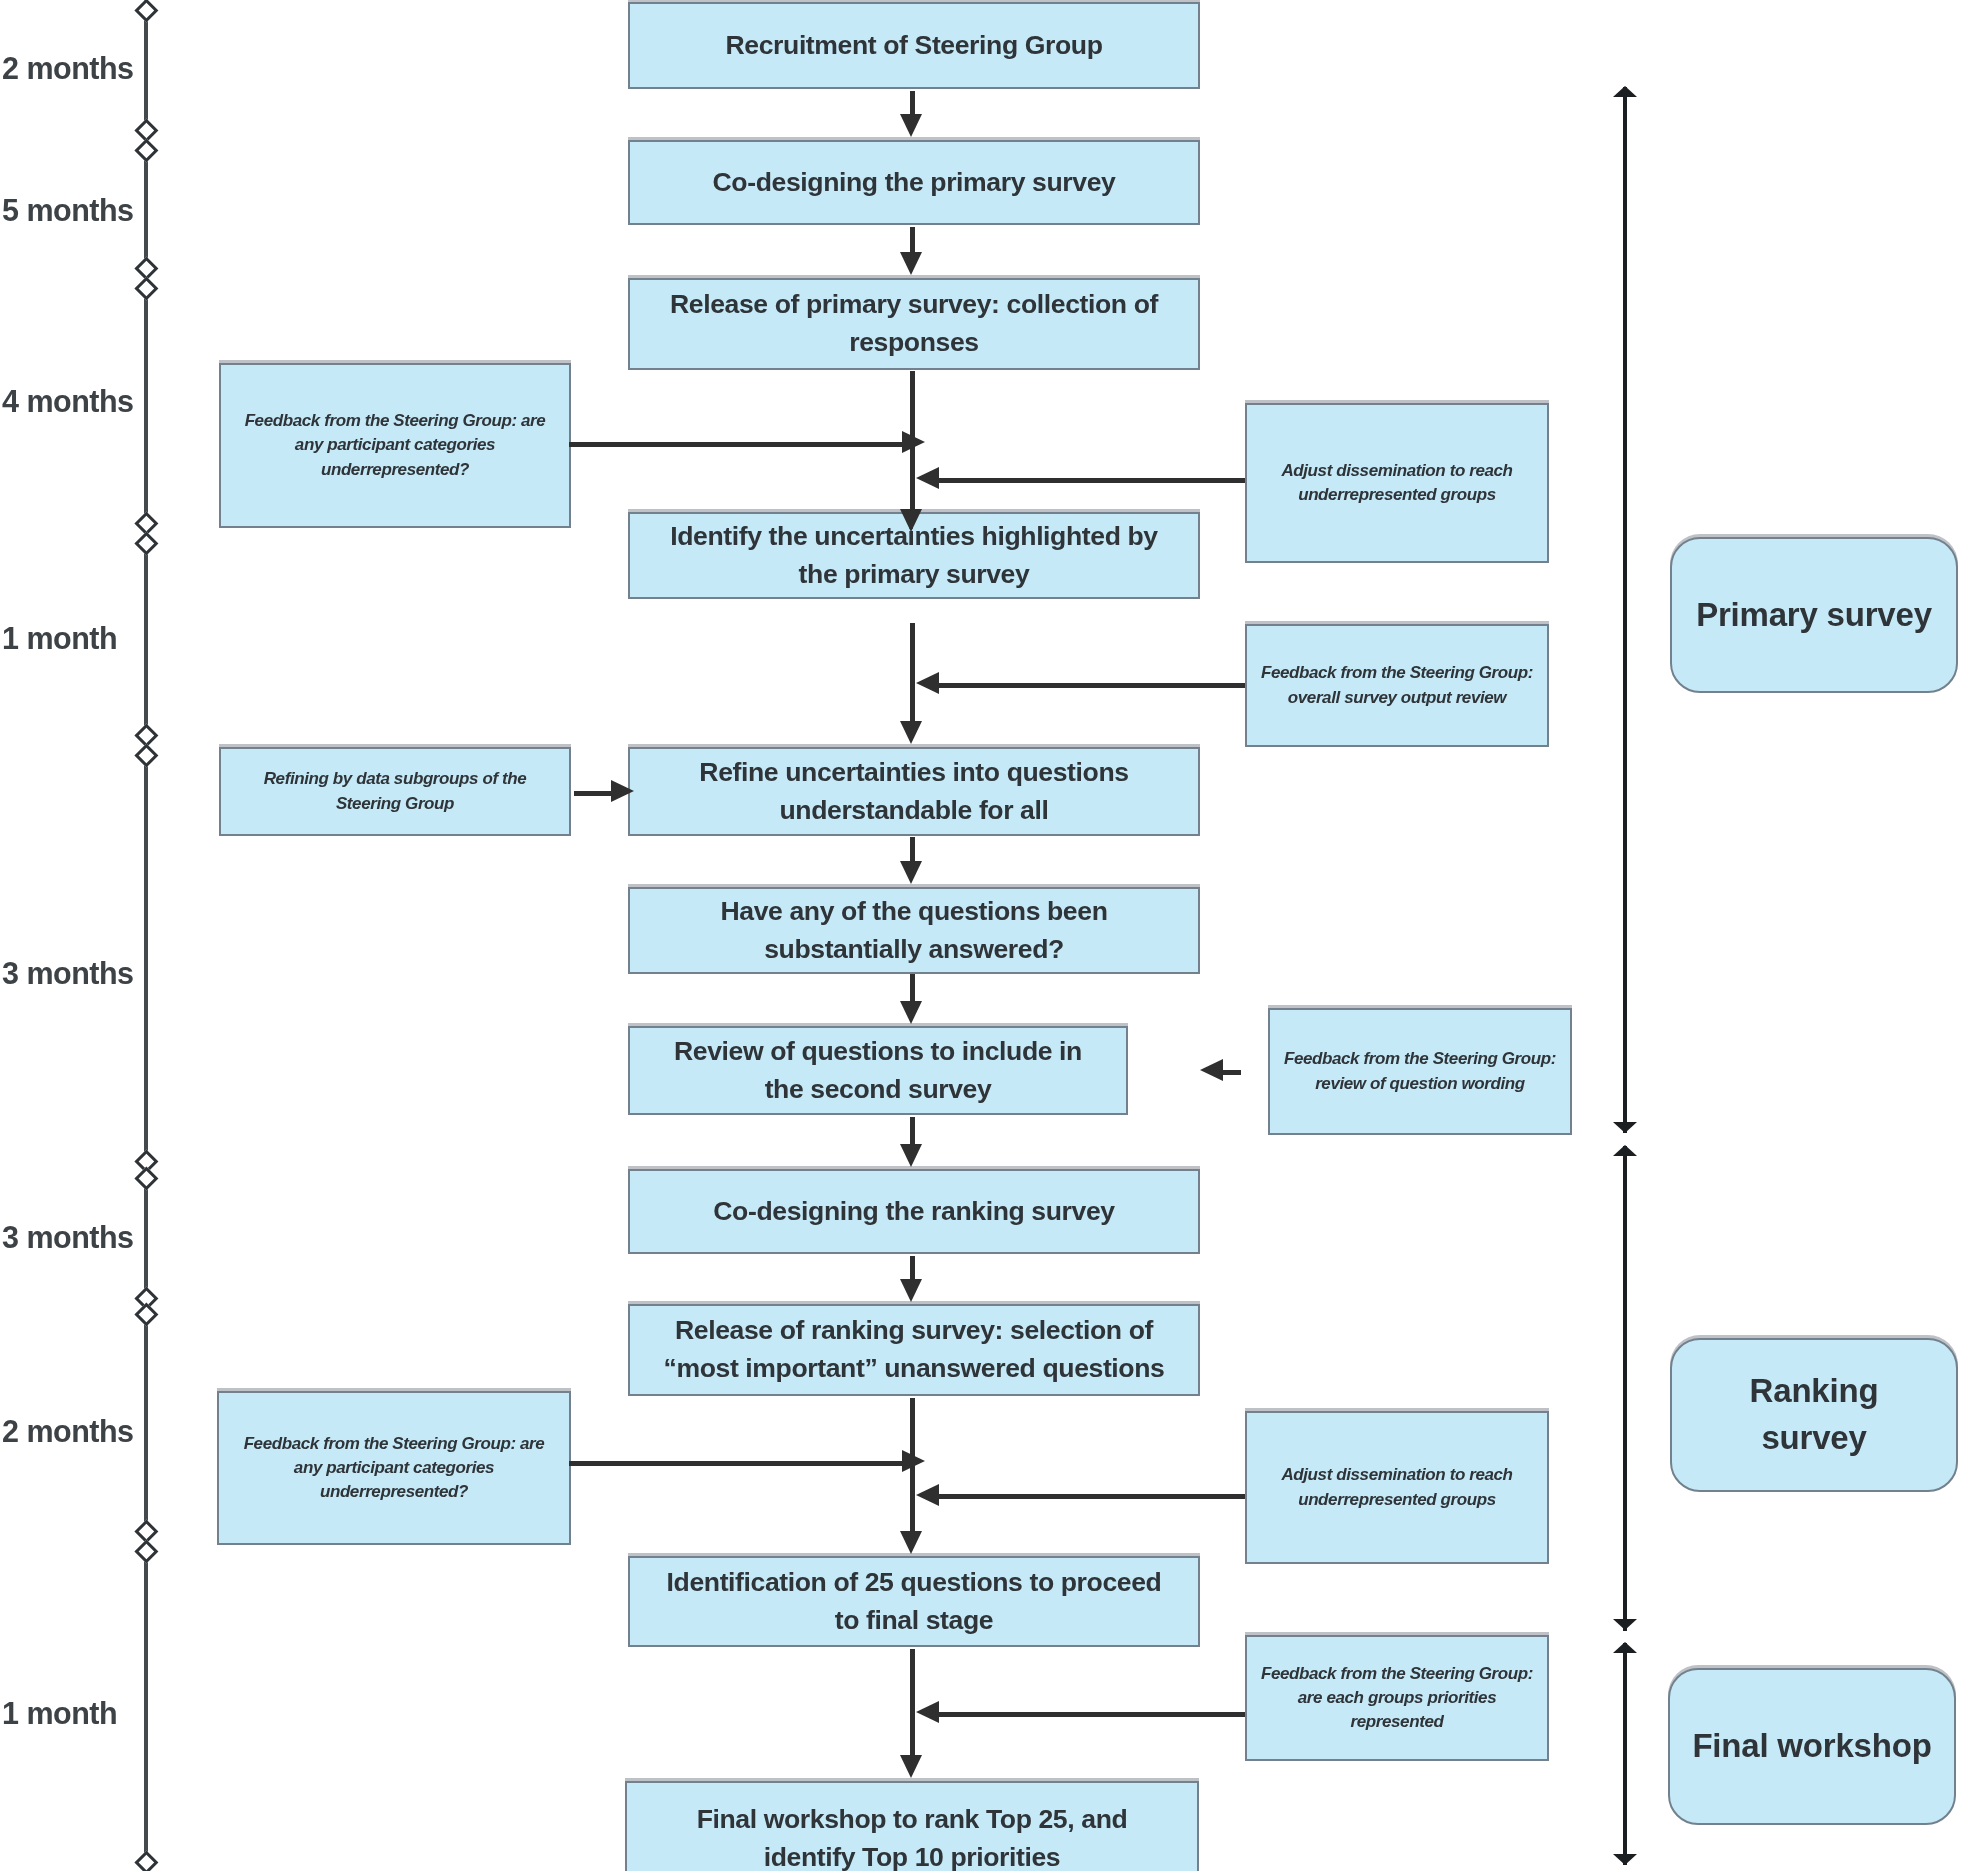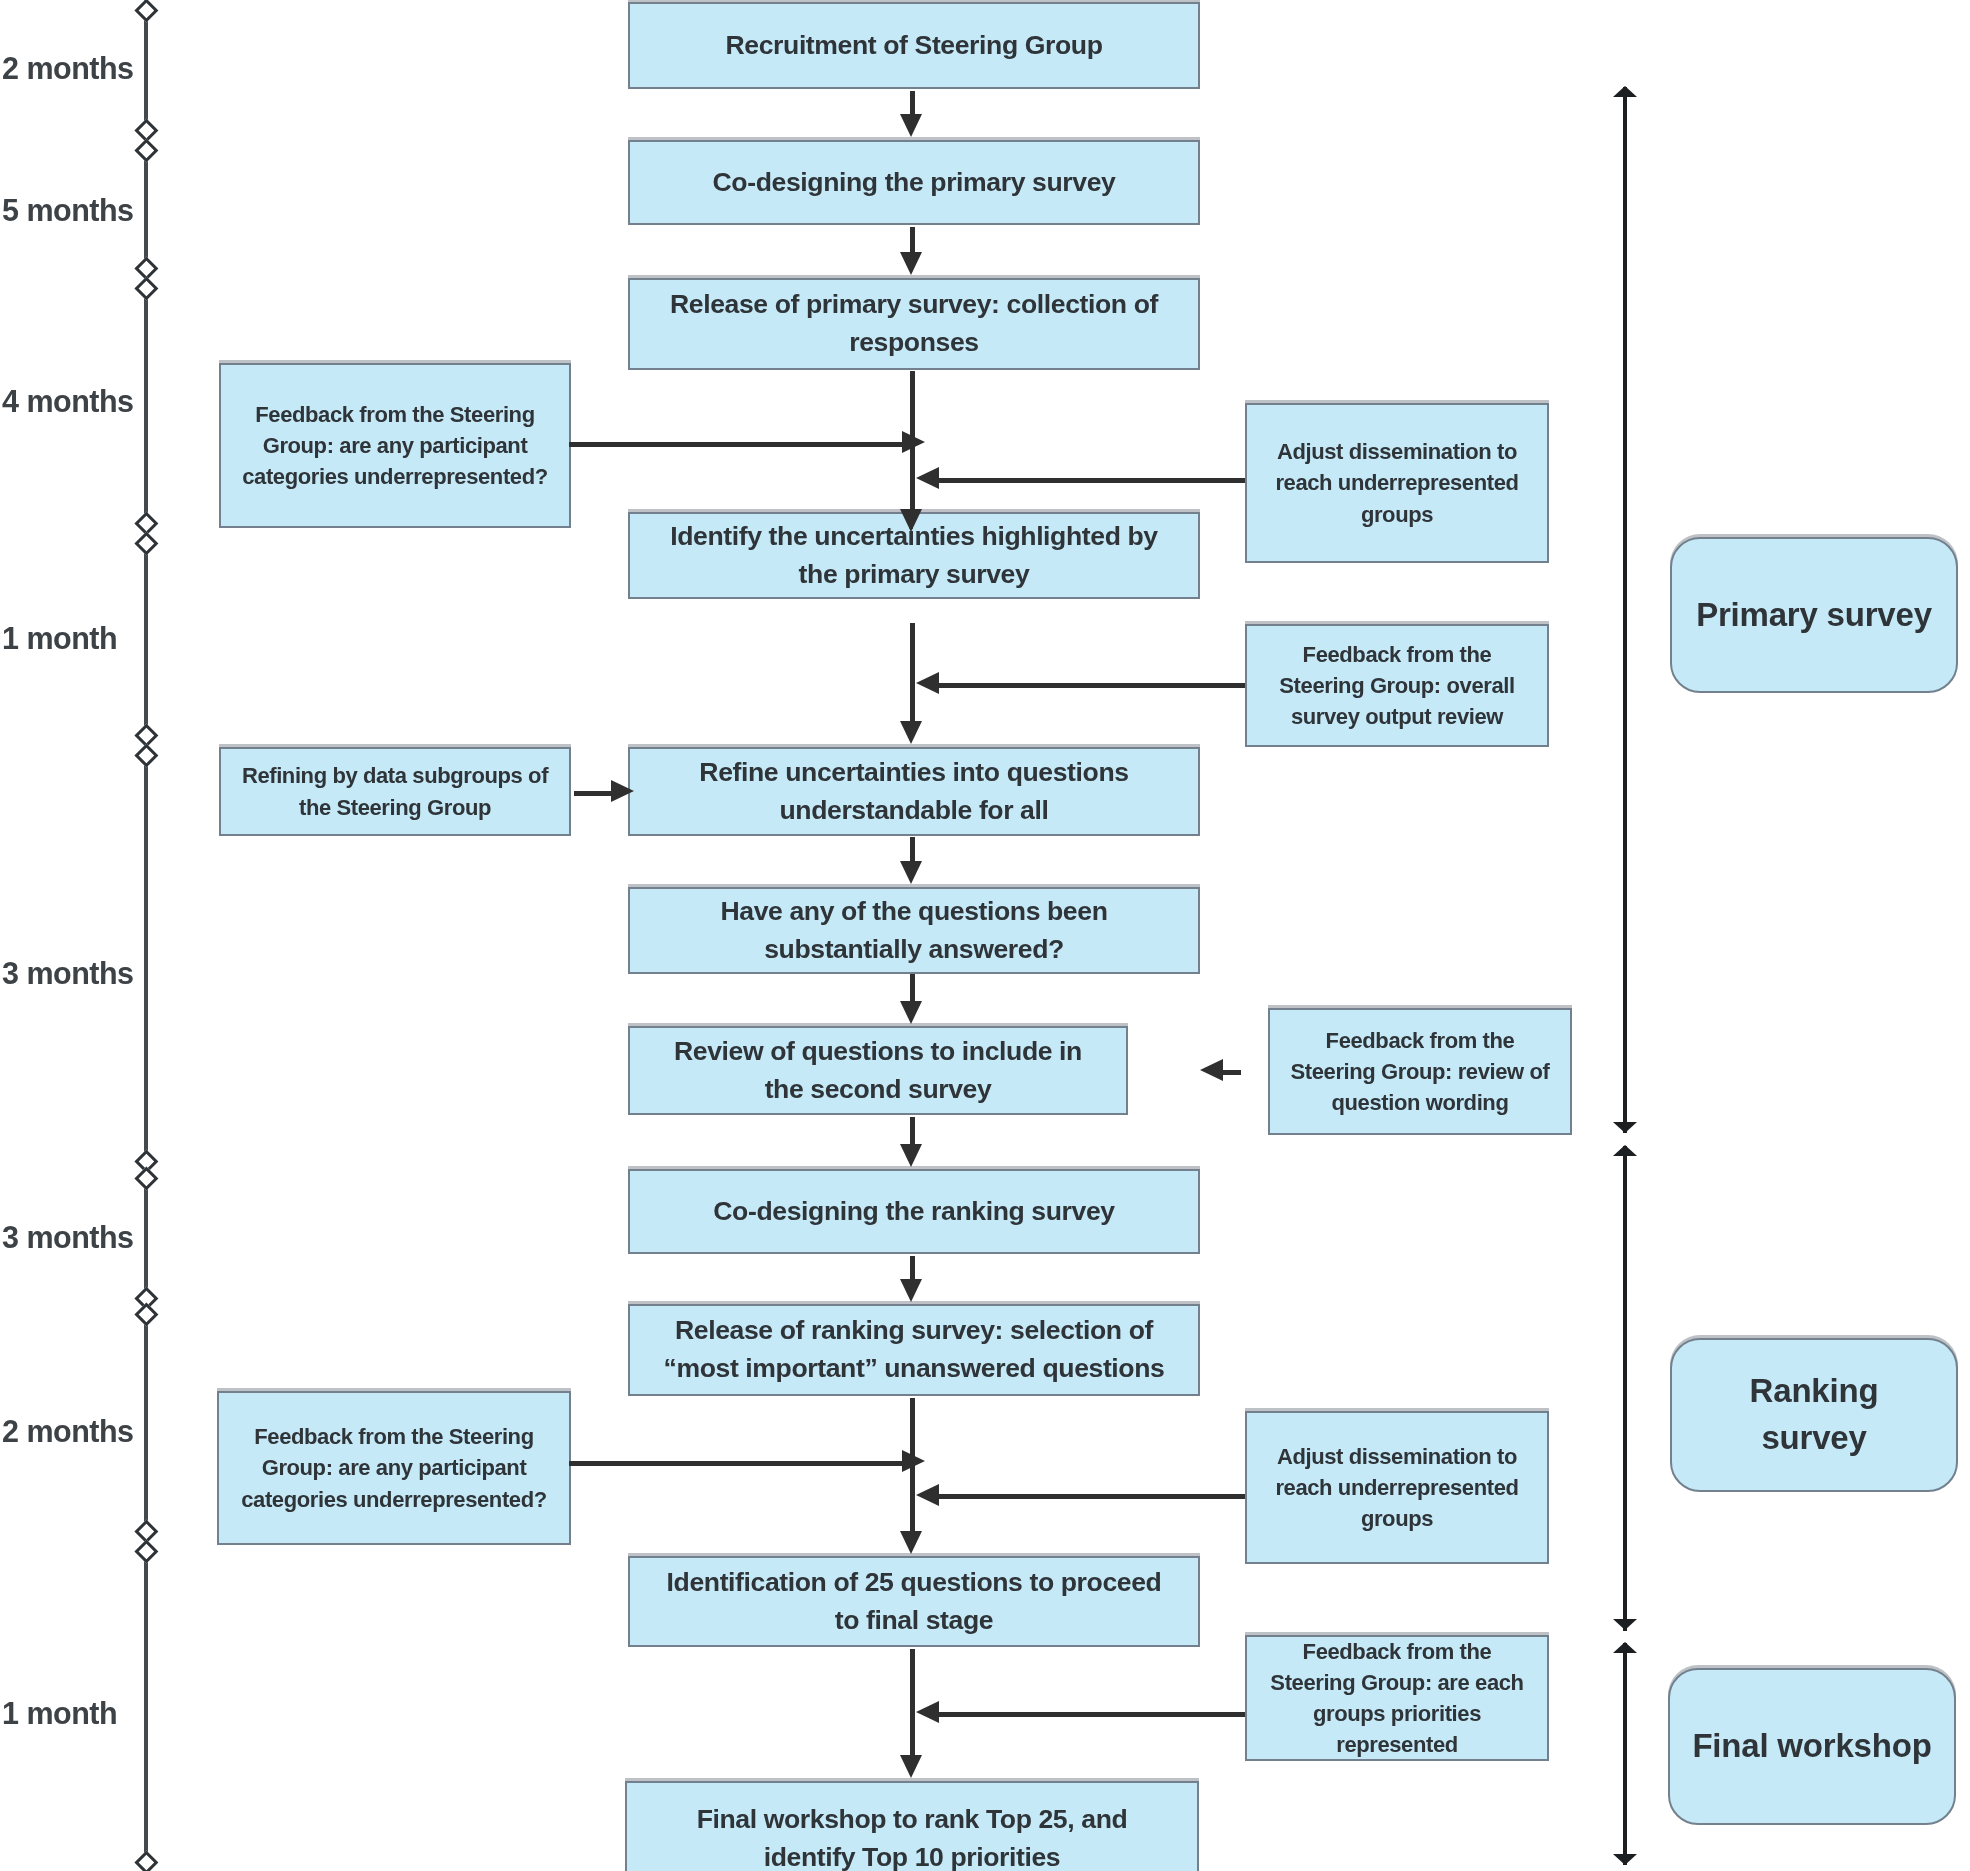--- a/index.html
+++ b/index.html
@@ -9,21 +9,21 @@
     padding-left:26px;
   }
   .box{
     position:absolute;box-sizing:border-box;
     background:#c6e9f8;border:2px solid #72818d;
     color:#2e3438;display:flex;align-items:center;justify-content:center;
     text-align:center;font-size:26.6px;font-weight:600;line-height:1.42;
     letter-spacing:-0.4px;padding:5.9px 21.7px;
     box-shadow:0 -3px 0 rgba(110,120,128,0.45);
   }
-  .box.side{font-size:22px;padding:7.9px 11.8px;}
+  .box.side{font-size:17px;padding:7.9px 11.8px;font-style:italic;}
   .box.phase{font-size:33px;font-weight:700;letter-spacing:-0.2px;border-radius:30px;}
   .duration{
     position:absolute;left:2px;width:197px;height:43px;
     color:#3d4247;font-size:30.5px;font-weight:600;letter-spacing:-0.5px;
     display:flex;align-items:center;
   }
   .tl-line{position:absolute;left:144px;top:0;width:3.9px;height:1872px;background:#44494e;}
   .diamond{
     position:absolute;width:10.8px;height:10.8px;background:#ffffff;
     border:3px solid #2e3338;transform:rotate(45deg);

